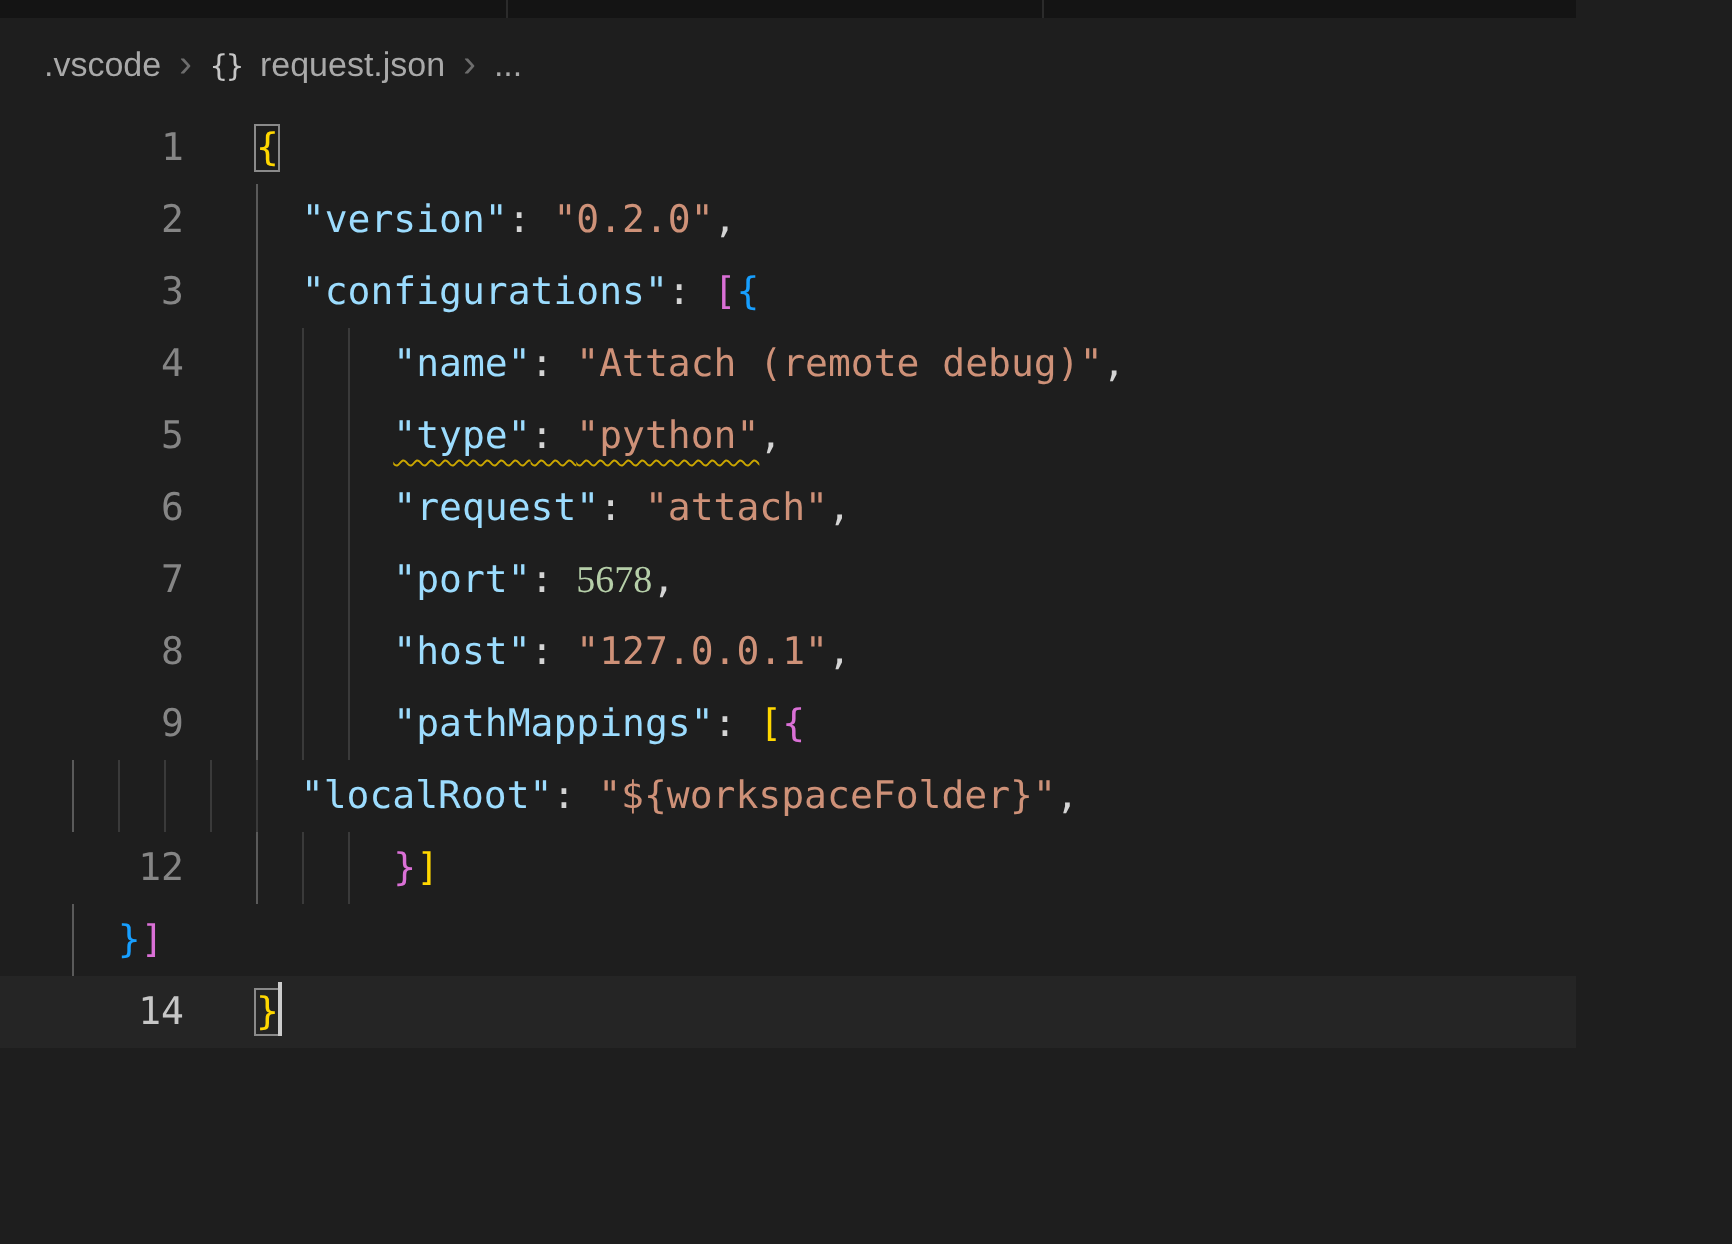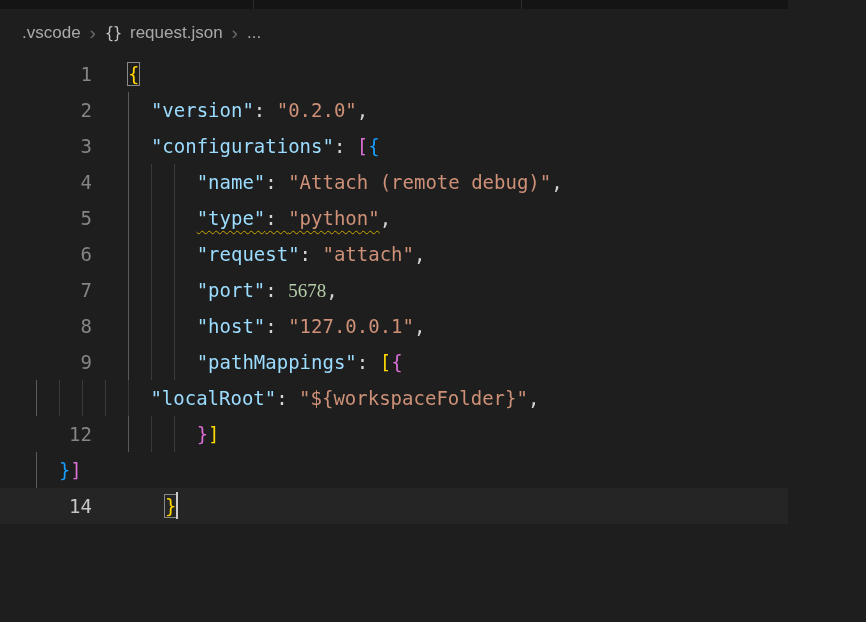--- a/index.html
+++ b/index.html
@@ -10,21 +10,21 @@
   .tabstrip .sep { position:absolute; top:0; bottom:0; width:1px; background:#2b2b2b; }
 
   .breadcrumb { height:47px; display:flex; align-items:center; padding-left:22px; gap:9px;
     font-family:"Liberation Sans",sans-serif; font-size:17px; color:var(--breadcrumbFg,#a9a9a9); }
   .breadcrumb .chev { color:var(--chevron,#6d6d6d); font-size:19px; line-height:1; }
   .breadcrumb .ficon { color:var(--fileIcon,#c5c5c5); font-family:"DejaVu Sans Mono",monospace;
     font-size:15px; letter-spacing:-1px; }
 
   .editor { position:relative; }
   .line { display:flex; height:36px; line-height:36px; font-size:19px; }
-  .line.active { background:rgba(255,255,255,0.03);gap:37px; }
+  .line.active { background:rgba(255,255,255,0.03); }
   .line.active .gutter { color:var(--gutterActive,#c6c6c6); }
   .gutter { flex:0 0 92px; width:92px; text-align:right; color:var(--gutter,#858585); }
   .code { margin-left:36px; white-space:pre; color:var(--pun,#d4d4d4); }
 
   .guide { display:inline-block; width:2ch; height:36px; vertical-align:top;
     box-shadow:inset 1px 0 0 var(--guide,#3a3a3a); }
   .guide.g0 { box-shadow:inset 1px 0 0 var(--guideActive,#5a5a5a); }
 
   .tok-key { color:var(--key,#9cdcfe); }
   .tok-str { color:var(--str,#ce9178); }

